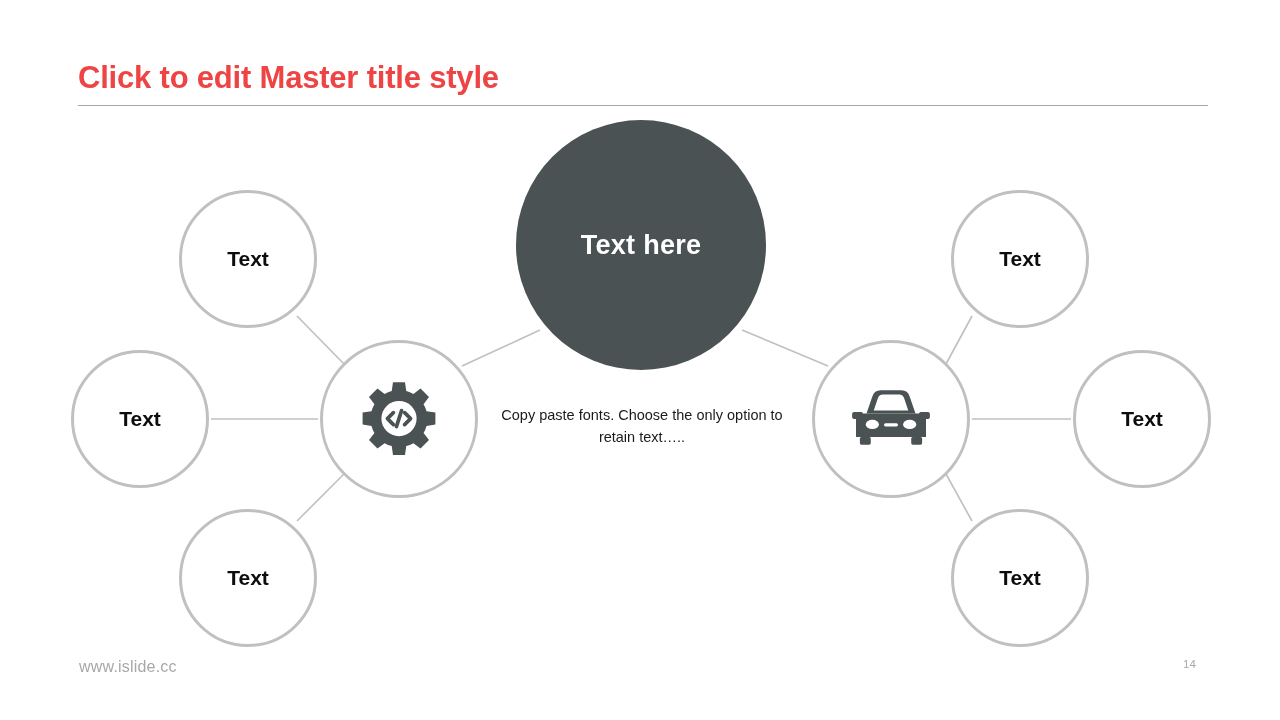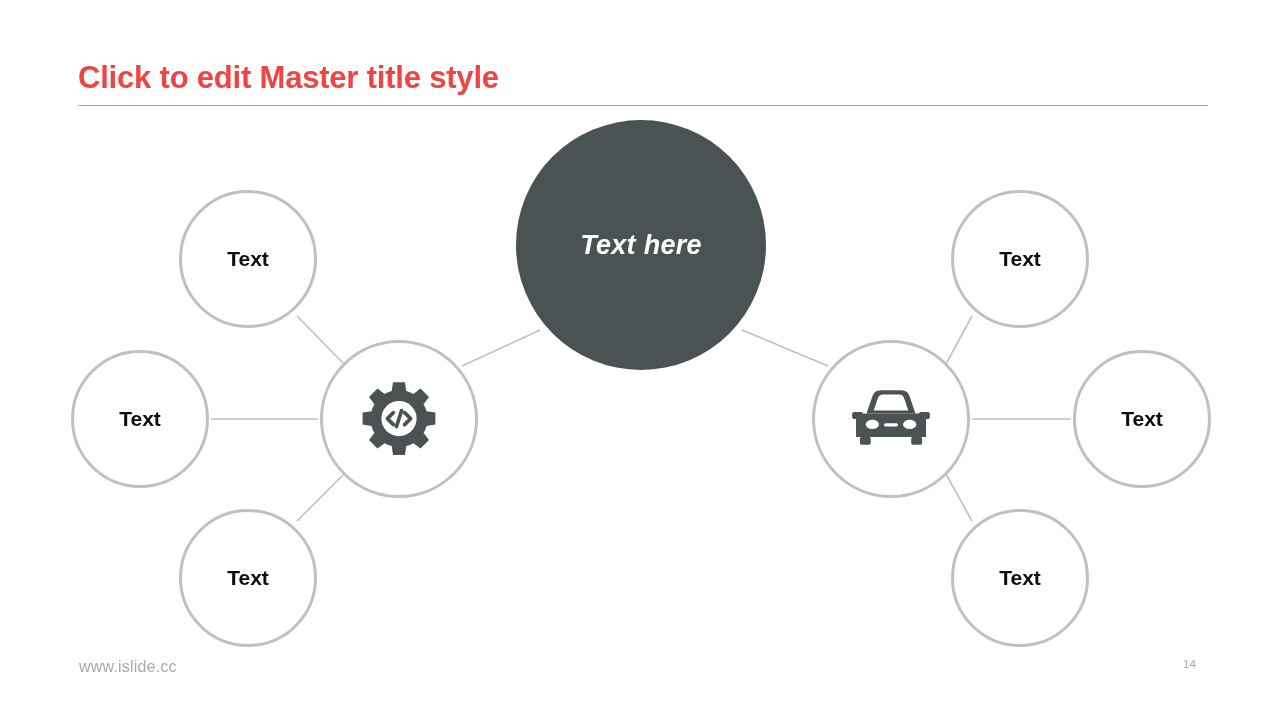--- a/index.html
+++ b/index.html
@@ -95,21 +95,20 @@
 
   #center-node {
     width: 250px;
     height: 250px;
     background: #4b5254;
     border: none;
   }
   #center-label {
     font-size: 27px;
     font-weight: bold;
-    font-style: italic;
     color: #ffffff;
     letter-spacing: 0.3px;
   }
 
   
   #body-copy {
     position: absolute;
     left: 497px;
     top: 404px;
     width: 290px;
@@ -168,20 +167,21 @@
         <line x1="972" y1="419" x2="1071" y2="419"></line>
 
         <line x1="946" y1="474" x2="972" y2="521"></line>
       </g>
     </svg>
 
     <div class="node" id="center-node" style="left:516px; top:120px;">
       <span id="center-label">Text here</span>
     </div>
 
+    <div id="body-copy">Copy paste fonts. Choose the only option to retain text…..</div>
 
     <div class="node hub" style="left:320px; top:340px;">
       <span>
         <svg class="icon-svg" width="80" height="80" viewBox="0 0 100 100" xmlns="http://www.w3.org/2000/svg">
           <path fill="#4b5254" d="M42.5 4 h15 l1.6 11.1 a35.5 35.5 0 0 1 8.9 3.7 l8.9-6.8 l10.6 10.6 l-6.8 8.9 a35.5 35.5 0 0 1 3.7 8.9 L95.5 42 v15 l-11.1 1.6 a35.5 35.5 0 0 1 -3.7 8.9 l6.8 8.9 l-10.6 10.6 l-8.9-6.8 a35.5 35.5 0 0 1 -8.9 3.7 L57.5 95 h-15 l-1.6-11.1 a35.5 35.5 0 0 1 -8.9-3.7 l-8.9 6.8 L12.5 76.4 l6.8-8.9 a35.5 35.5 0 0 1 -3.7-8.9 L4.5 57 V42 l11.1-1.6 a35.5 35.5 0 0 1 3.7-8.9 l-6.8-8.9 L23.1 12 l8.9 6.8 a35.5 35.5 0 0 1 8.9-3.7 Z"></path>
           <circle cx="50" cy="49.5" r="22" fill="#ffffff"></circle>
           <g stroke="#4b5254" stroke-width="4.6" fill="none" stroke-linecap="round" stroke-linejoin="round">
             <polyline points="43,42 35.5,49.5 43,57"></polyline>
             <polyline points="57,42 64.5,49.5 57,57"></polyline>
             <line x1="53.2" y1="39.5" x2="46.8" y2="59.5"></line>

